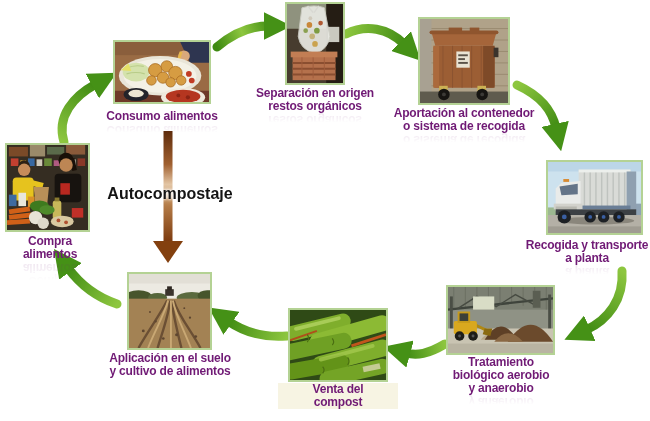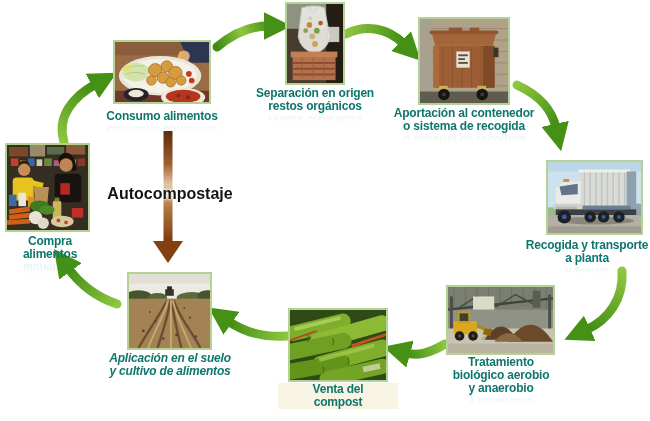--- a/index.html
+++ b/index.html
@@ -2,21 +2,21 @@
 <html><head>
 <meta charset="utf-8">
 <style>
   html,body{margin:0;padding:0;background:#fff;}
   .canvas{position:relative;width:650px;height:421px;background:#fff;overflow:hidden;
           font-family:"Liberation Sans",sans-serif;}
   .arrows{position:absolute;left:0;top:0;width:650px;height:421px;z-index:1;}
   .photo{position:absolute;z-index:2;border:2px solid #b4d294;box-sizing:border-box;background:#fff;}
   .photo svg{display:block;width:100%;height:100%;}
   .lblwrap{position:absolute;z-index:3;text-align:center;}
-  .lbl{font-weight:bold;font-size:12px;line-height:13px;color:#0f766e;letter-spacing:-0.2px;}
+  .lbl{font-weight:bold;font-size:12px;line-height:13px;color:#701a75;letter-spacing:-0.2px;}
   .reflect{transform:scaleY(-1);opacity:.13;filter:blur(.4px);
            -webkit-mask-image:linear-gradient(to top,rgba(0,0,0,.9),transparent 75%);
            mask-image:linear-gradient(to top,rgba(0,0,0,.9),transparent 75%);}
   .venta .lbl-line{background:#f7f4e3;display:inline-block;padding:0 16px;}
   .center-lbl{position:absolute;z-index:3;font-weight:bold;font-size:16px;color:#141414;text-align:center;
               text-shadow:0 0 3px #fff,0 0 3px #fff,0 0 6px #fff;}
 </style>
 </head>
 <body>
 
@@ -371,21 +371,21 @@
         <div>y anaerobio</div>
       </div>
   </div>
 
   <div class="lblwrap venta" style="left:278px;top:383px;width:120px;">
     <div class="lbl">
       <div><span class="lbl-line">Venta del compost</span></div>
     </div>
   </div>
 
-  <div class="lblwrap" style="left:95px;top:352px;width:150px;font-style:italic;">
+  <div class="lblwrap" style="left:95px;top:352px;width:150px;">
     <div class="lbl">
       <div>Aplicación en el suelo</div>
       <div>y cultivo de alimentos</div>
     </div>
   </div>
 
   <div class="lblwrap" style="left:0px;top:235px;width:100px;">
     <div class="lbl">
         <div>Compra alimentos</div>
       </div>

